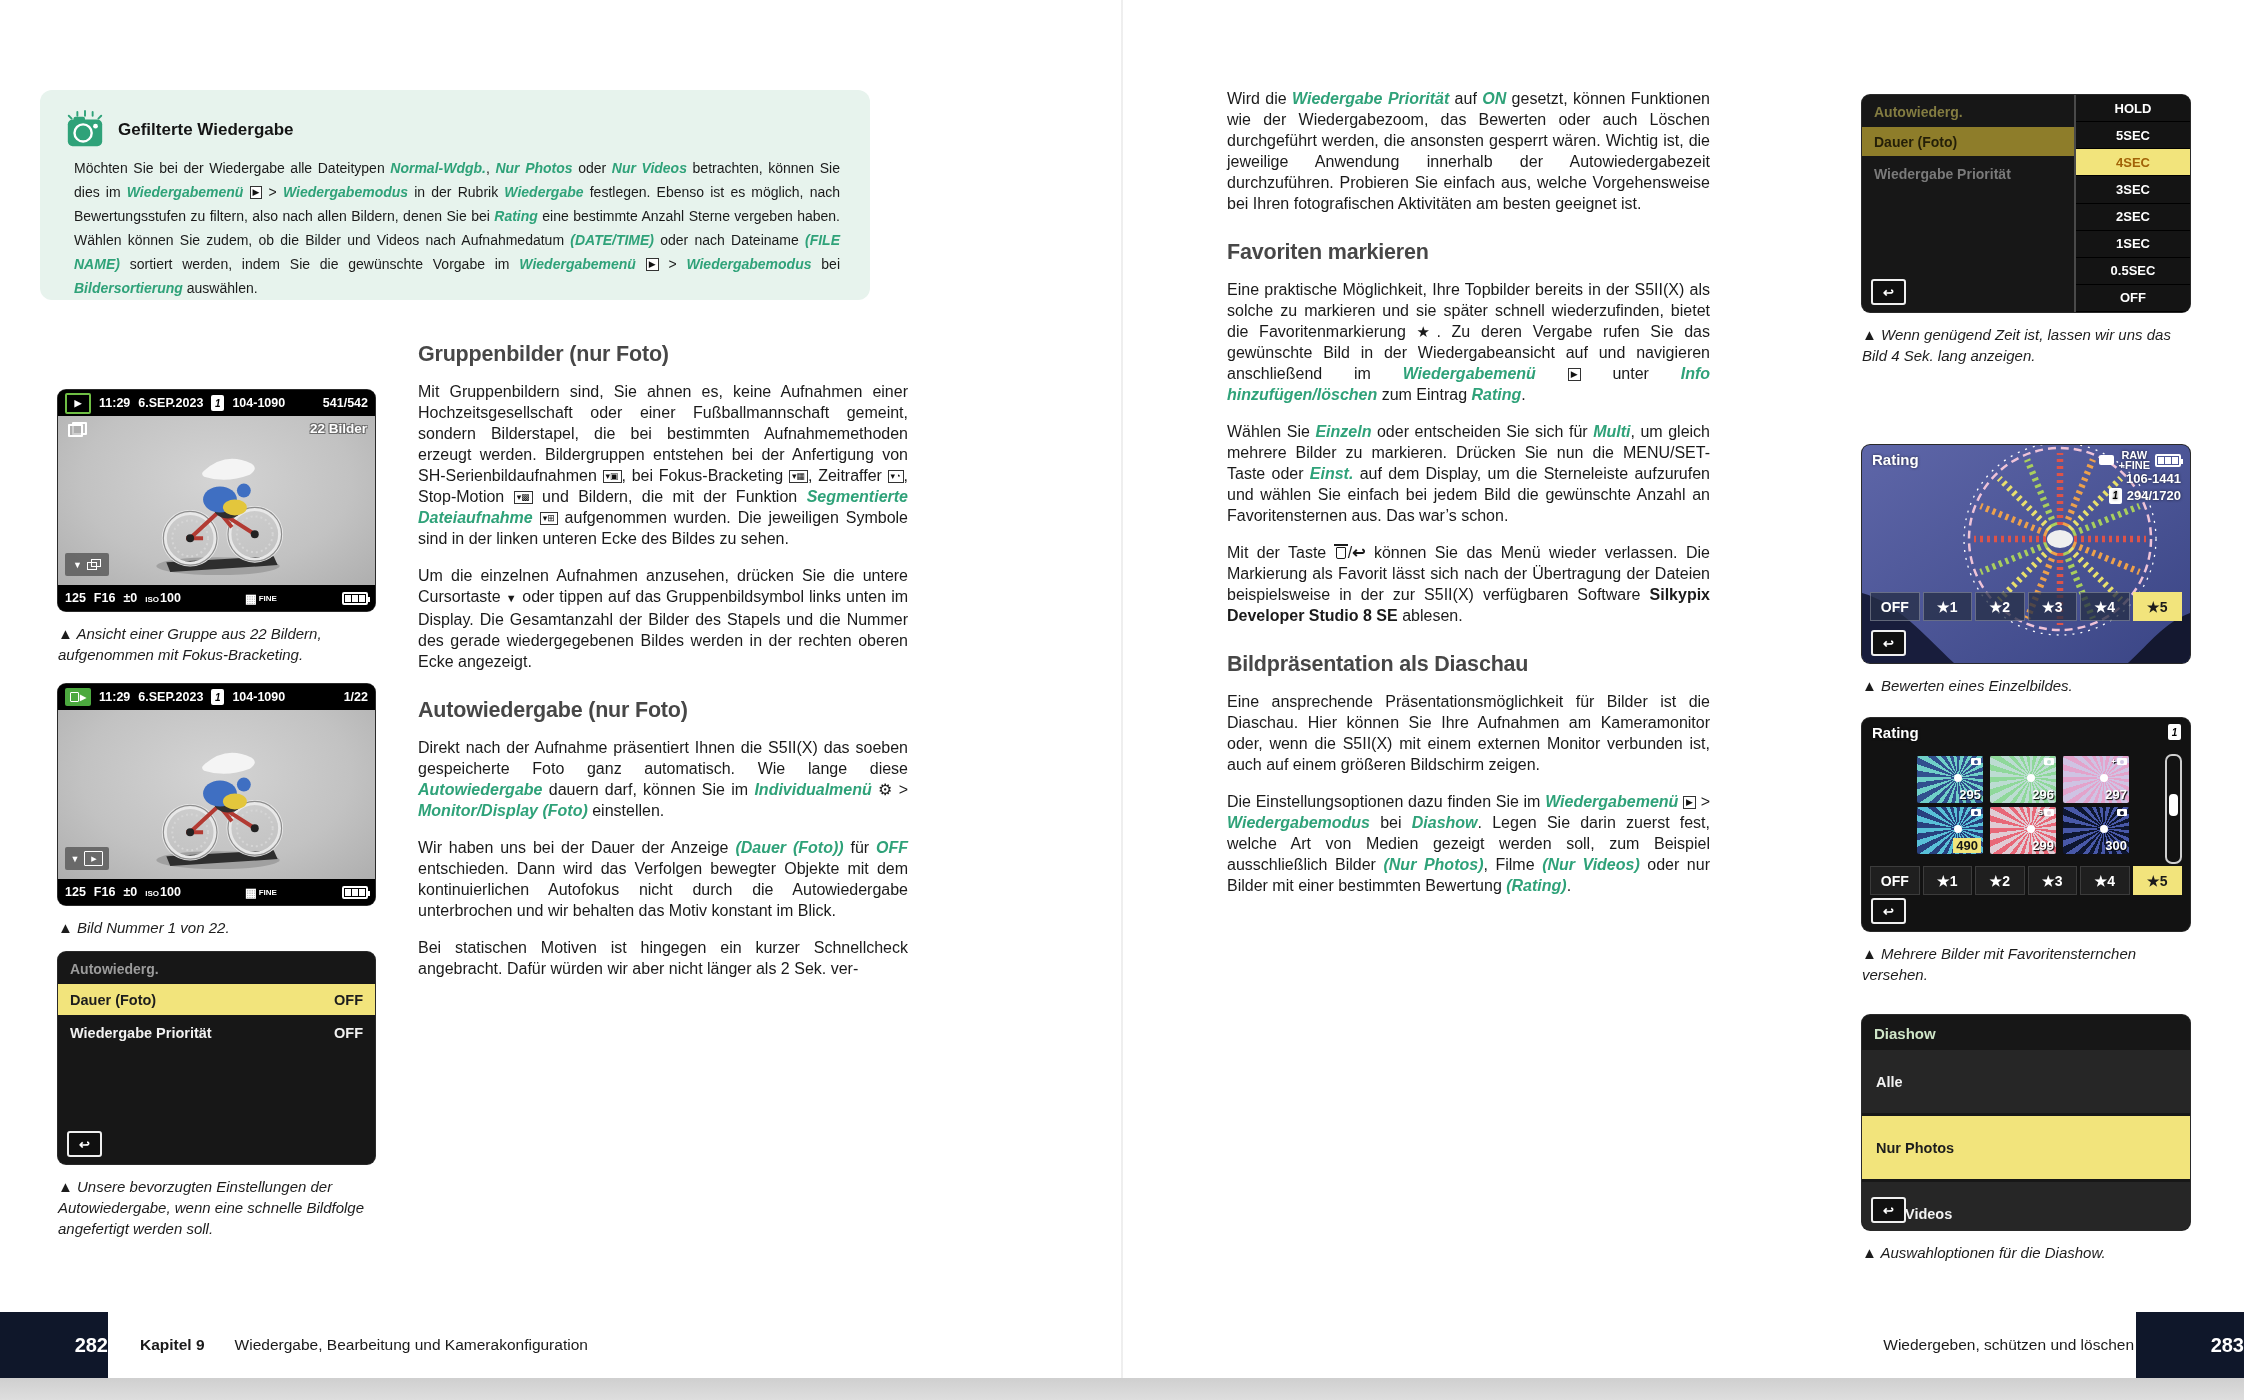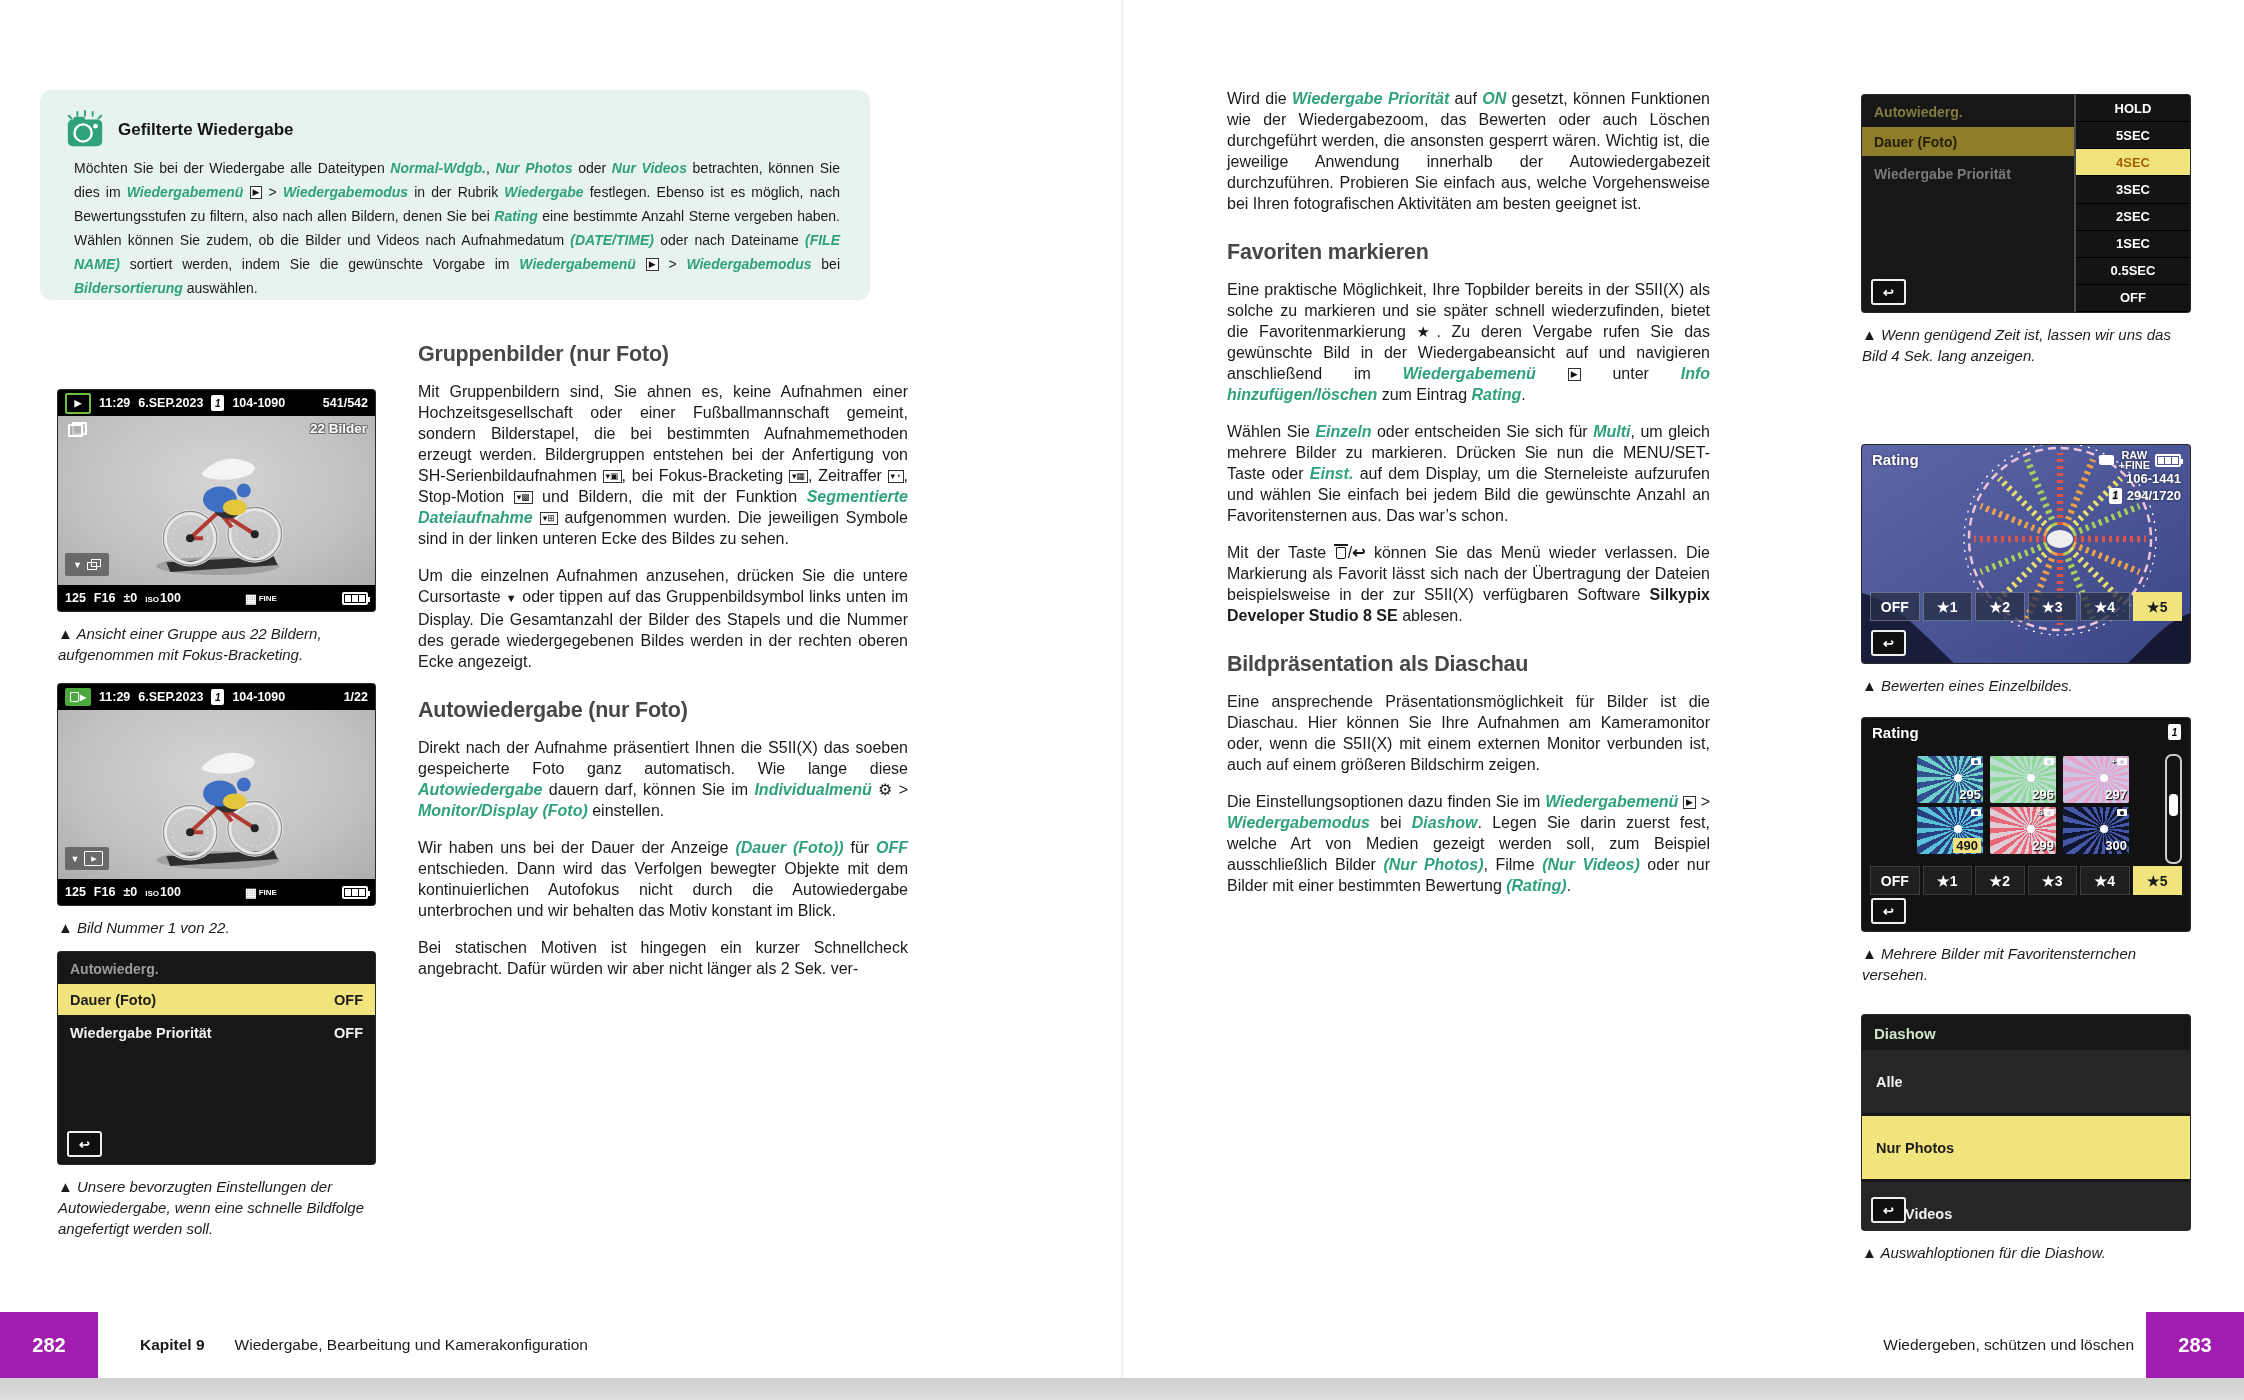--- a/index.html
+++ b/index.html
@@ -27,21 +27,21 @@
   .col{width:490px}
   .col p{margin:0 0 16px;font-size:16px;line-height:21px;text-align:justify}
   .col h2{font-size:21.5px;color:#474747;margin:26px 0 14px;letter-spacing:-0.2px}
   .col h2:first-child{margin-top:0}
 
   
   figure{margin:0;padding:0}
   figcaption{font-style:italic;font-size:15px;line-height:21px;margin-top:12px;color:#1c1c1c}
 
   
-  .cam{position:relative;background:#000;border-radius:3px;overflow:hidden;box-shadow:0 0 0 1px #2a2a2a}
+  .cam{position:relative;background:#000;border-radius:8px;overflow:hidden;box-shadow:0 0 0 1px #2a2a2a}
   .cam-top,.cam-bot{position:absolute;left:0;right:0;height:26px;background:#000;color:#fff;display:flex;align-items:center;gap:8px;padding:0 7px;font-size:12.5px;font-weight:bold;box-sizing:border-box}
   .cam-top{top:0}
   .cam-bot{bottom:0}
   .cam-img{position:absolute;left:0;right:0;top:26px;bottom:26px;background:radial-gradient(ellipse at 50% 38%,#d4d4d4 0%,#c2c2c2 60%,#aeaeae 100%);overflow:hidden}
   .spacer{flex:1}
   .card-ic{display:inline-flex;align-items:center;justify-content:center;width:13px;height:16px;background:#fff;color:#000;border-radius:2px;font-size:10px;font-weight:bold}
   .play-badge{display:inline-flex;align-items:center;justify-content:center;width:22px;height:17px;border:2px solid #6fbf44;border-radius:2px;color:#fff;font-size:9px;background:#000}
   .grn-badge{display:inline-flex;align-items:center;justify-content:center;gap:1px;width:26px;height:18px;border-radius:2px;background:#4ca93f;color:#fff;font-size:8px}
   .grn-badge .pg{display:inline-block;width:7px;height:8px;border:1px solid #fff;border-radius:1px;background:transparent}
   .st-ic{position:relative;display:inline-block;width:19px;height:15px}
@@ -98,21 +98,21 @@
   .th .mark{position:absolute;right:13px;top:1px;color:#fff;font-size:8px;font-weight:bold;z-index:2;text-shadow:1px 1px 1px #000}
   .scrollbar{position:absolute;right:8px;top:36px;width:13px;height:106px;border:2px solid #cfcfcf;border-radius:7px}
   .scrollbar .thumb{position:absolute;left:2px;right:2px;top:38px;height:22px;background:#fff;border-radius:4px}
 
   
   .dia-title{color:#cfe6c8;font-size:15px;font-weight:bold;padding:10px 12px 8px}
   .drow{height:31px;margin:0 0 3px;display:flex;align-items:center;padding:16px 14px;font-size:14.5px;font-weight:bold;color:#f2f2f2;background:#262626}
   .drow.sel{background:#f2e47c;color:#1d1d1d}
 
   
-  .footer-block{width:98px;height:66px;background:#a21caf;color:#fff;display:flex;align-items:center;justify-content:center;font-size:20px;font-weight:bold}
+  .footer-block{width:108px;height:66px;background:#0f172a;color:#fff;display:flex;align-items:center;justify-content:flex-end;font-size:20px;font-weight:bold}
   .footer-left-text{left:140px;top:1312px;height:66px;display:flex;align-items:center;font-size:15.5px}
   .footer-left-text b{margin-right:30px}
   .footer-right-text{right:110px;top:1312px;height:66px;display:flex;align-items:center;font-size:15.5px}
   .bottom-strip{left:0;top:1378px;width:2244px;height:22px;background:linear-gradient(to bottom,#cfcfcf,#dedede)}
   .gutter{left:1121px;top:0;width:2px;height:1378px;background:linear-gradient(to right,#f7f7f7,#e6e6e6,#f7f7f7)}
 </style>
 </head>
 <body>
 
 <div class="abs gutter"></div>

